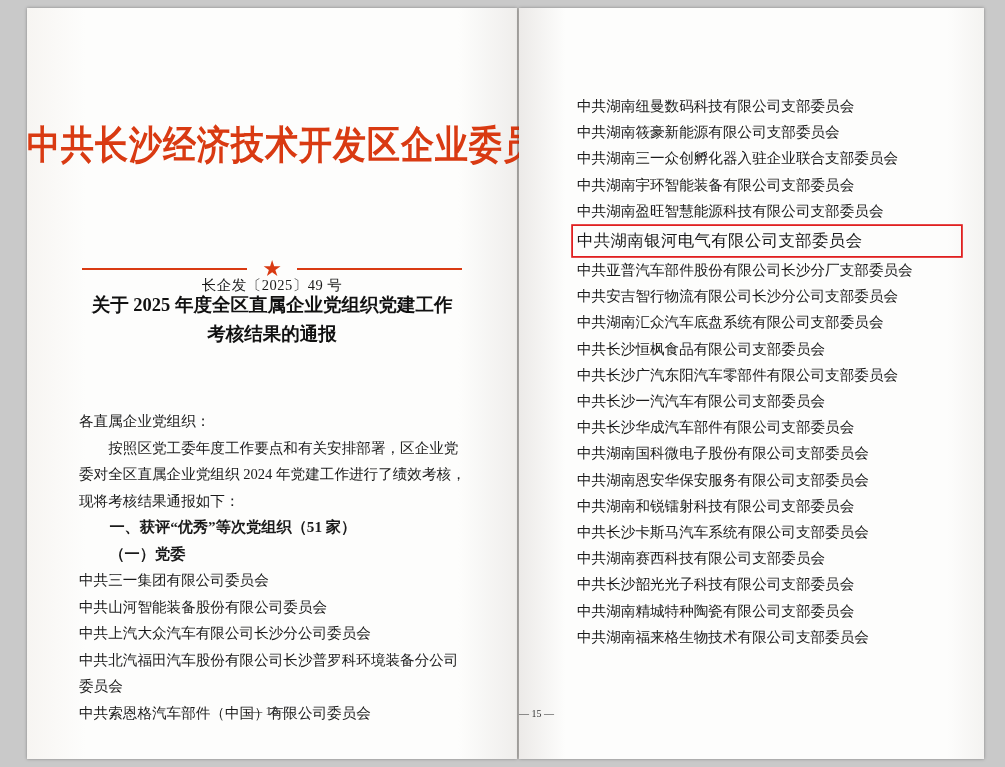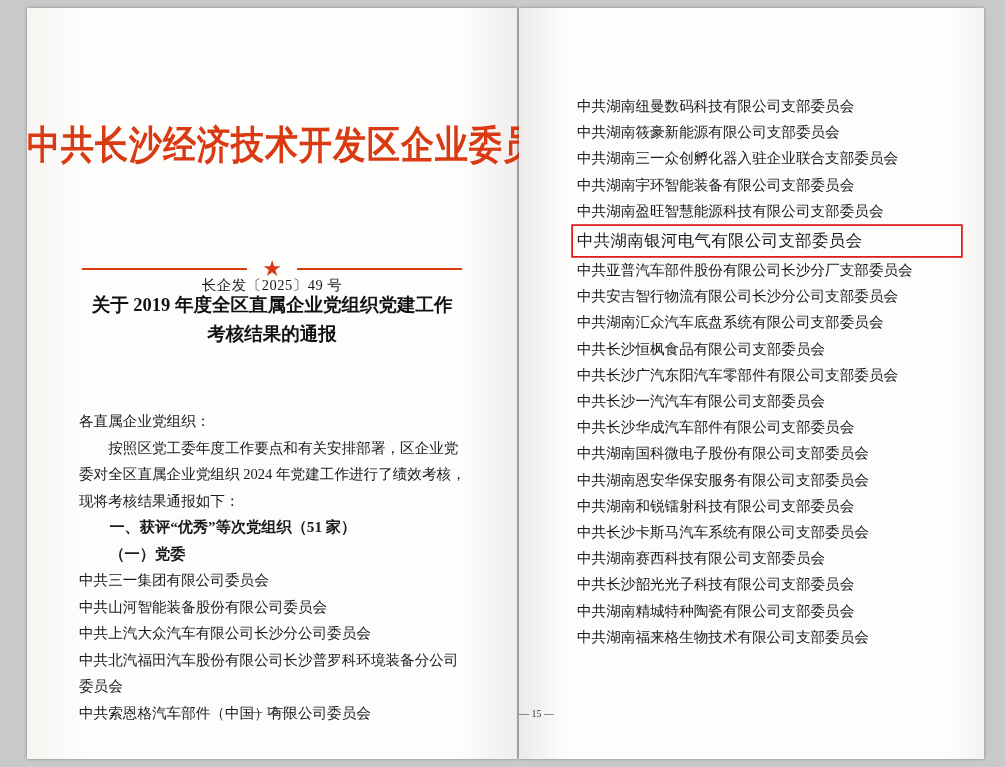--- a/index.html
+++ b/index.html
@@ -171,21 +171,21 @@
     <div class="doc-title">中共长沙经济技术开发区企业委员会文件</div>
     <div class="doc-number">长企发〔2025〕49 号</div>
 
     <div class="star-row">
       <div class="rule left"></div>
       <div class="star">★</div>
       <div class="rule right"></div>
     </div>
 
     <div class="head-block">
-      <div>关于 2019 年度全区直属企业党组织党建工作</div>
+      <div>关于 2025 年度全区直属企业党组织党建工作</div>
       <div>考核结果的通报</div>
     </div>
 
     <div class="body-block">
       <p>各直属企业党组织：</p>
       <p class="indent">按照区党工委年度工作要点和有关安排部署，区企业党委对全区直属企业党组织 2024 年党建工作进行了绩效考核，现将考核结果通报如下：</p>
       <p class="indent bold-line">一、获评“优秀”等次党组织（51 家）</p>
       <p class="indent bold-line">（一）党委</p>
       <p>中共三一集团有限公司委员会</p>
       <p>中共山河智能装备股份有限公司委员会</p>

